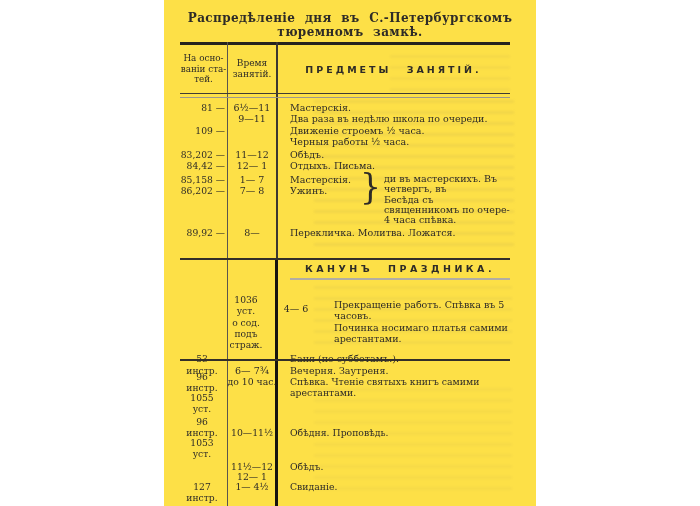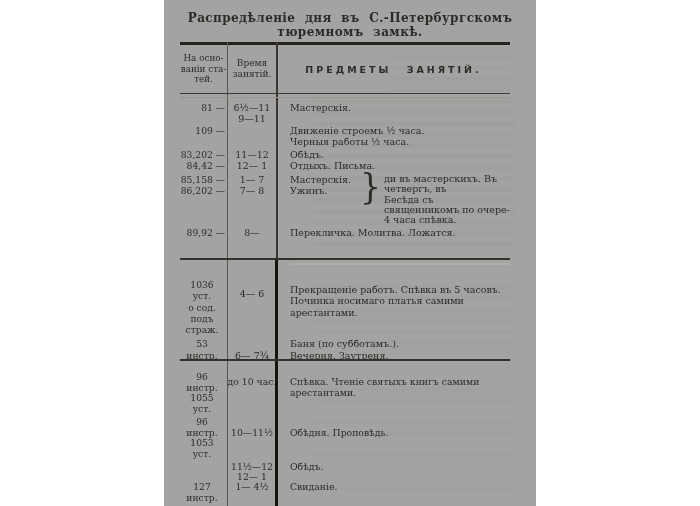--- a/index.html
+++ b/index.html
@@ -4,21 +4,21 @@
 <style>
   html,body{margin:0;padding:0;}
   body{
     width:700px;height:506px;position:relative;overflow:hidden;
     background:#ffffff;
     font-family:"DejaVu Serif", serif;
     color:#2e2b27;
   }
   .page{
     position:absolute;left:164px;top:0;width:372px;height:506px;
-    background:#a3a3a3;overflow:hidden;
+    background:#fde047;overflow:hidden;
   }
   .ghost{position:absolute;pointer-events:none;filter:blur(1px);
     background:repeating-linear-gradient(180deg, rgba(110,104,92,.08) 0 3px, transparent 3px 11px);}
   .g1{left:150px;top:100px;width:200px;height:150px;}
   .g2{left:150px;top:286px;width:198px;height:58px;opacity:.8;}
   .g3{left:150px;top:388px;width:198px;height:104px;opacity:.6;}
   .g4{left:226px;top:55px;width:120px;height:40px;opacity:.7;}
 
   .title{
     position:absolute;top:11px;left:0;right:0;text-align:center;
@@ -46,21 +46,21 @@
 
   .row{display:flex;align-items:flex-start;}
   .c1{width:47px;text-align:center;box-sizing:border-box;padding-right:3px;font-size:9.2px;}
   .c1.ra{text-align:right;padding-right:2px;}
   .c2{width:50px;text-align:center;box-sizing:border-box;}
   .c3{flex:1;padding-left:13px;box-sizing:border-box;}
   .pt1{padding-top:11.3px;}
   .sec3 .pt1{padding-top:10.7px;}
   .pt05{padding-top:5px;}
   .mt1{margin-top:1px;}.mt2{margin-top:2px;}.mt3{margin-top:3px;}
-  .mt5{margin-top:5px;}.mt10{margin-top:10px;}.mt14{margin-top:14px;}
+  .mt5{margin-top:5px;}.mt10{margin-top:10px;}.mt14{margin-top:14px;margin-left:44px;}
 
   .secrule{height:2px;background:#332f29;}
   .subrule{height:2px;background:#b2ada2;margin-top:3px;}
   .sechead{font-family:"DejaVu Sans",sans-serif;font-weight:bold;text-align:center;}
   .sechead.big{font-size:9.5px;letter-spacing:3.5px;word-spacing:8px;line-height:12px;margin-top:3px;}
   .sechead.small{font-size:8.6px;letter-spacing:1.3px;word-spacing:3px;line-height:11px;margin-top:3px;}
 
   .bwrap{display:flex;align-items:flex-start;}
   .blabels{width:70px;line-height:11.3px;}
   .brace{font-size:33px;line-height:29px;margin:-2px 3px 0 0;transform:scaleY(1.08);}
@@ -101,20 +101,21 @@
     <div class="sec sec1">
 
       <div class="row mt5">
         <div class="c1 ra">81 —</div>
         <div class="c2">6½—11</div>
         <div class="c3">Мастерскія.</div>
       </div>
       <div class="row">
         <div class="c1"></div>
         <div class="c2">9—11</div>
+        <div class="c3">Два раза въ недѣлю школа по очереди.</div>
       </div>
       <div class="row">
         <div class="c1 ra">109 —</div>
         <div class="c2"></div>
         <div class="c3">Движеніе строемъ ½ часа.</div>
       </div>
       <div class="row">
         <div class="c1"></div>
         <div class="c2"></div>
         <div class="c3">Черныя работы ½ часа.</div>
@@ -162,20 +163,21 @@
         <div class="c3">Перекличка. Молитва. Ложатся.</div>
       </div>
     </div>
 
     <div class="sec sec2">
       <div class="secrule"></div>
       <div class="row">
         <div class="c1"></div>
         <div class="c2"></div>
         <div class="c3">
+          <div class="sechead big">КАНУНЪ ПРАЗДНИКА.</div>
           <div class="subrule"></div>
         </div>
       </div>
 
       <div class="row mt14">
         <div class="c1">
           <div>1036 уст.</div>
           <div>о сод. подъ</div>
           <div>страж.</div>
         </div>

